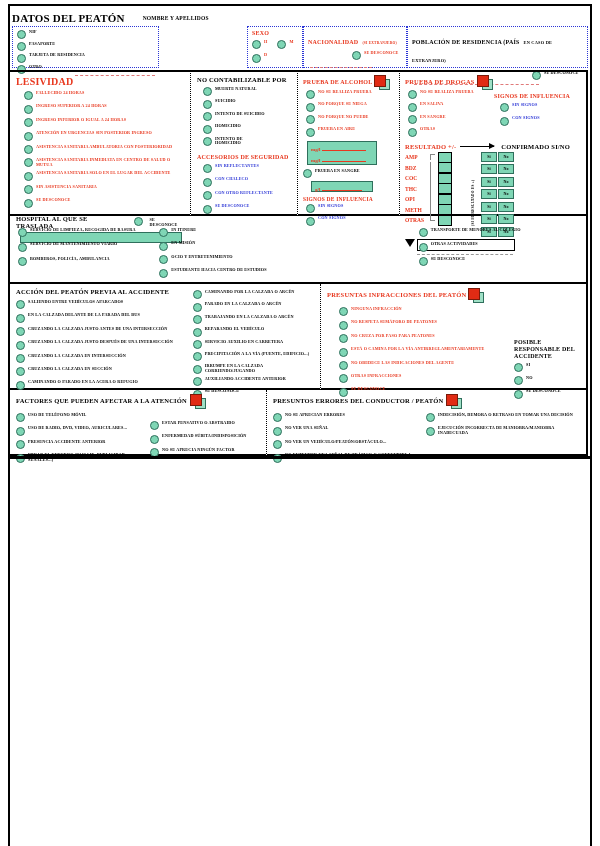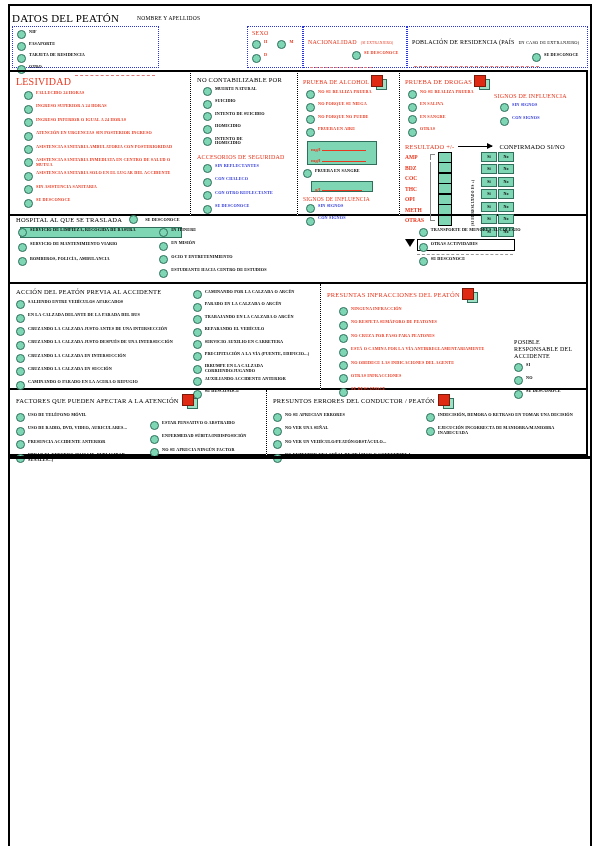--- a/index.html
+++ b/index.html
@@ -9,21 +9,21 @@
     color:#000;
     -webkit-font-smoothing:none;
   }
   .page{position:relative;width:600px;height:846px;box-sizing:border-box;}
 
   
   .frame{position:absolute;box-sizing:border-box;}
   .solid{border:2px solid #000;}
   .bluedot{border:1px dotted #2b35d6;}
 
-  .hdr{font-family:"Liberation Serif",serif;font-weight:normal;letter-spacing:.2px;}
+  .hdr{font-family:"Liberation Serif",serif;font-weight:bold;letter-spacing:.2px;}
   .hdr-blk{color:#000;}
   .hdr-red{color:#e8381f;}
 
   .opt{display:flex;align-items:flex-start;gap:3px;margin-bottom:2.2px;line-height:1.12;}
   .bullet{
     width:7px;height:7px;border-radius:50%;
     background:#7fd6b5;border:1px solid #2f6f5c;
     flex:0 0 7px;margin-top:.4px;
   }
   .lbl{font-size:4.2px;font-weight:bold;letter-spacing:.15px;}

